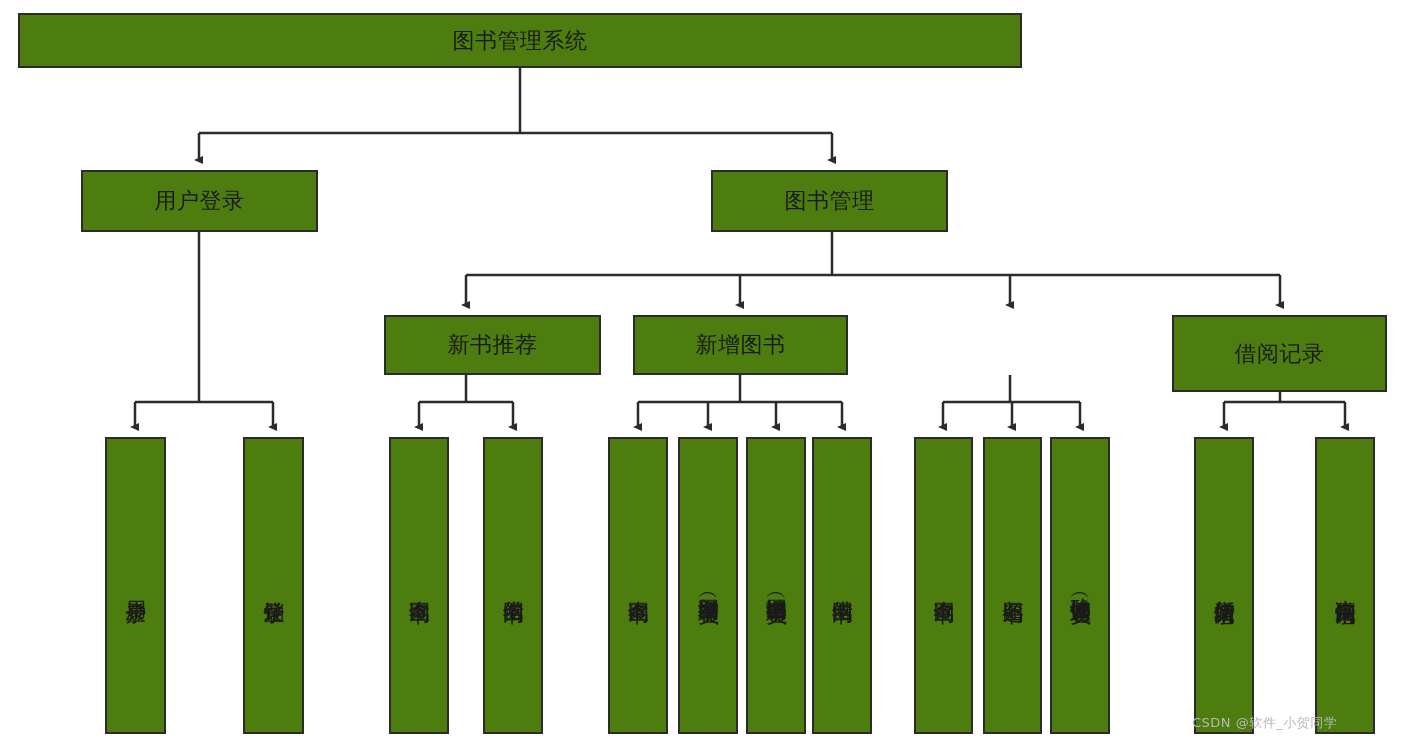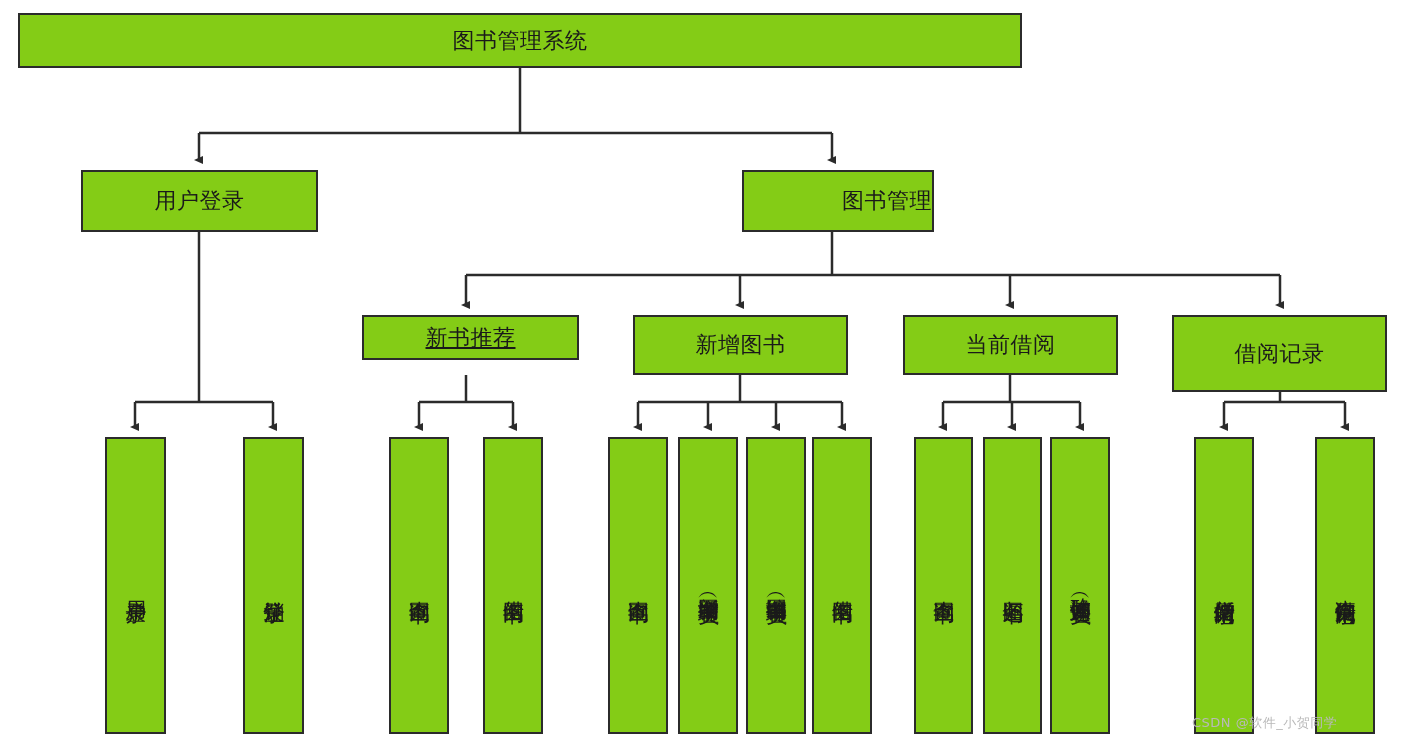--- a/index.html
+++ b/index.html
@@ -22,21 +22,21 @@
     left: 0;
     top: 0;
     width: 1405px;
     height: 747px;
     pointer-events: none;
   }
   .node {
     position: absolute;
     box-sizing: border-box;
     border: 2px solid #2b2b2b;
-    background: #84cc16;
+    background: #4d7c0f;
     display: flex;
     align-items: center;
     justify-content: center;
     color: #1a1a1a;
   }
   .node .label {
     font-size: 22px;
     line-height: 1.15;
     letter-spacing: 0.5px;
     white-space: nowrap;
@@ -117,32 +117,29 @@
     </g>
   </svg>
 
   <div class="node" id="node-root" style="left: 18px; top: 13px; width: 1004px; height: 55px;">
     <span class="label">图书管理系统</span>
   </div>
 
   <div class="node" id="l2-0" style="left: 81px; top: 170px; width: 237px; height: 62px;">
     <span class="label">用户登录</span>
   </div>
-  <div class="node" id="l2-1" style="left: 742px; top: 170px; width: 192px; height: 62px; justify-content: flex-end;">
+  <div class="node" id="l2-1" style="left: 711px; top: 170px; width: 237px; height: 62px;">
     <span class="label">图书管理</span>
   </div>
 
-  <div class="node" id="l3-0" style="left: 362px; top: 315px; width: 217px; height: 45px; text-decoration: underline;">
+  <div class="node" id="l3-0" style="left: 384px; top: 315px; width: 217px; height: 60px;">
     <span class="label">新书推荐</span>
   </div>
   <div class="node" id="l3-1" style="left: 633px; top: 315px; width: 215px; height: 60px;">
     <span class="label">新增图书</span>
-  </div>
-  <div class="node" id="l3-2" style="left: 903px; top: 315px; width: 215px; height: 60px;">
-    <span class="label">当前借阅</span>
   </div>
   <div class="node" id="l3-3" style="left: 1172px; top: 315px; width: 215px; height: 77px;">
     <span class="label">借阅记录</span>
   </div>
 
   <div class="node vertical" id="lf-0" style="left: 105px; top: 437px; width: 61px; height: 297px;">
     <span class="label">用户登录</span>
   </div>
   <div class="node vertical" id="lf-1" style="left: 243px; top: 437px; width: 61px; height: 297px;">
     <span class="label">注销登录</span>

